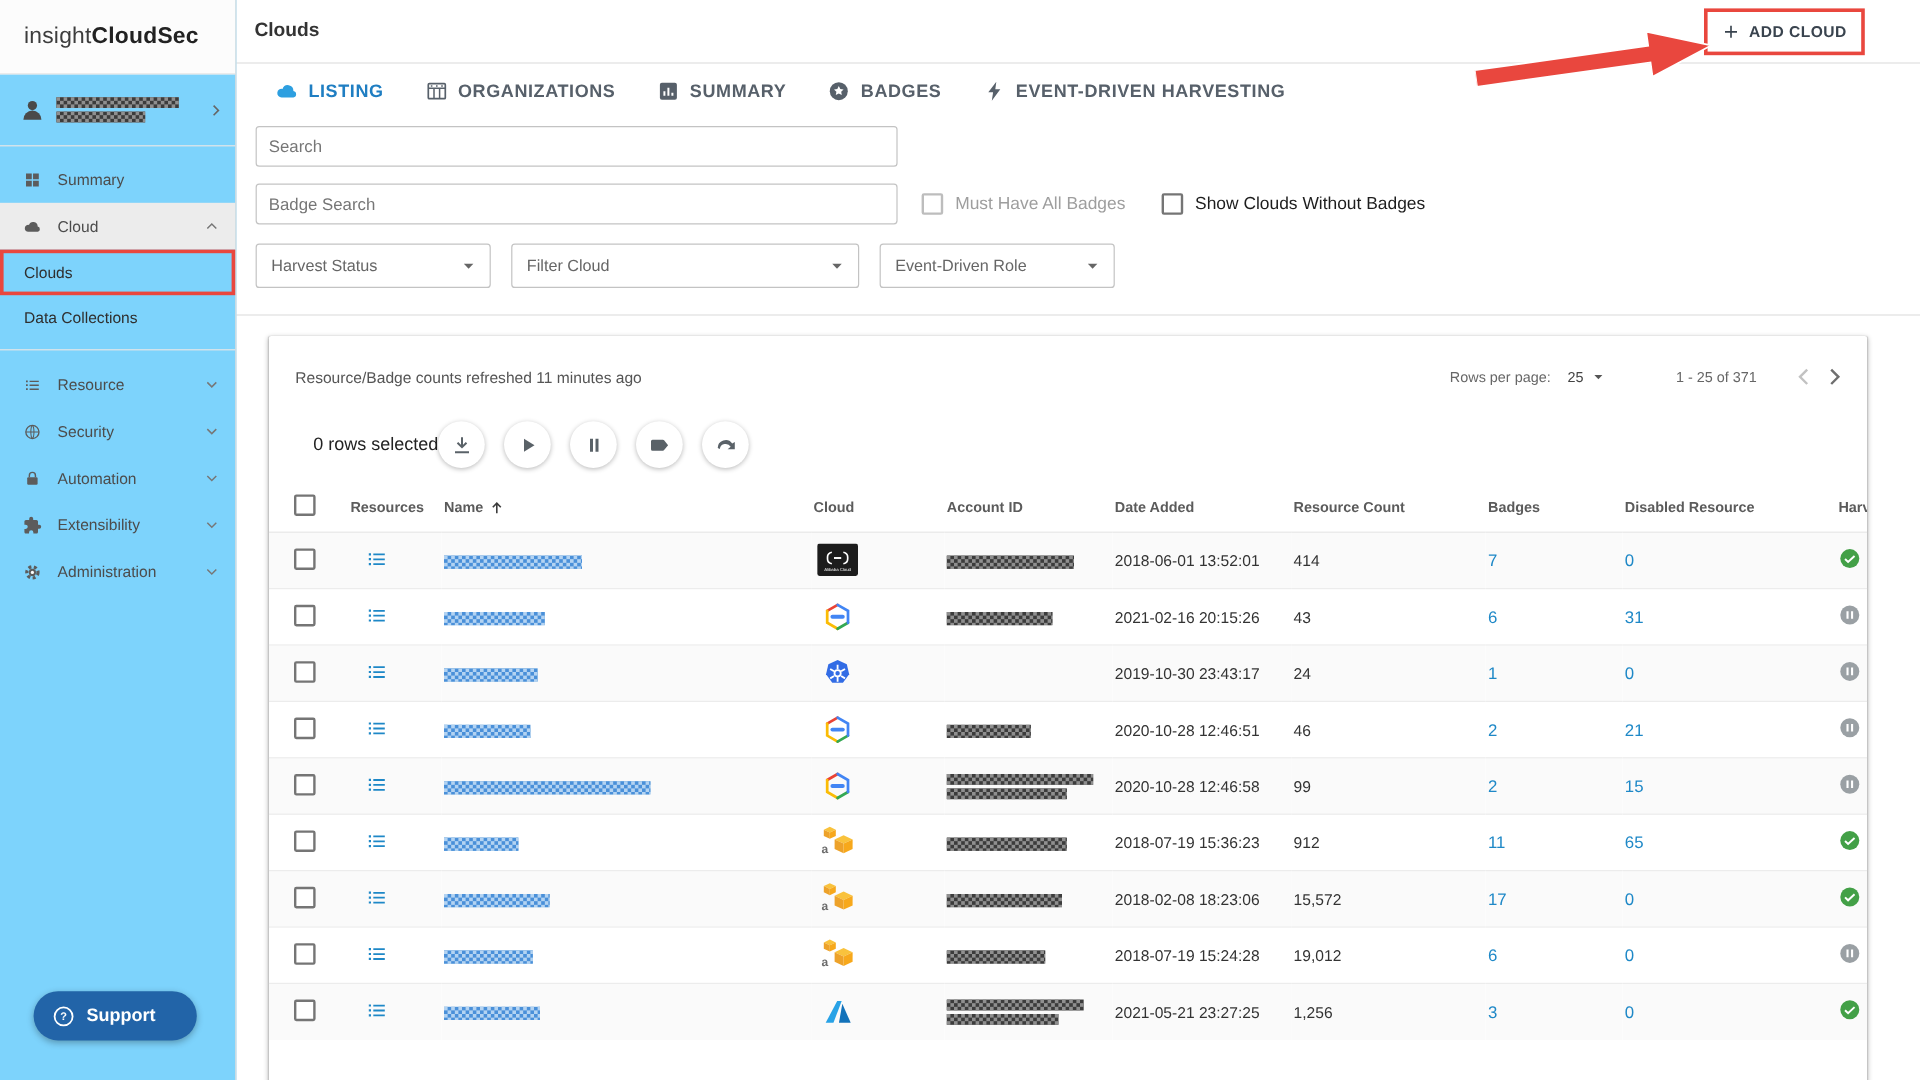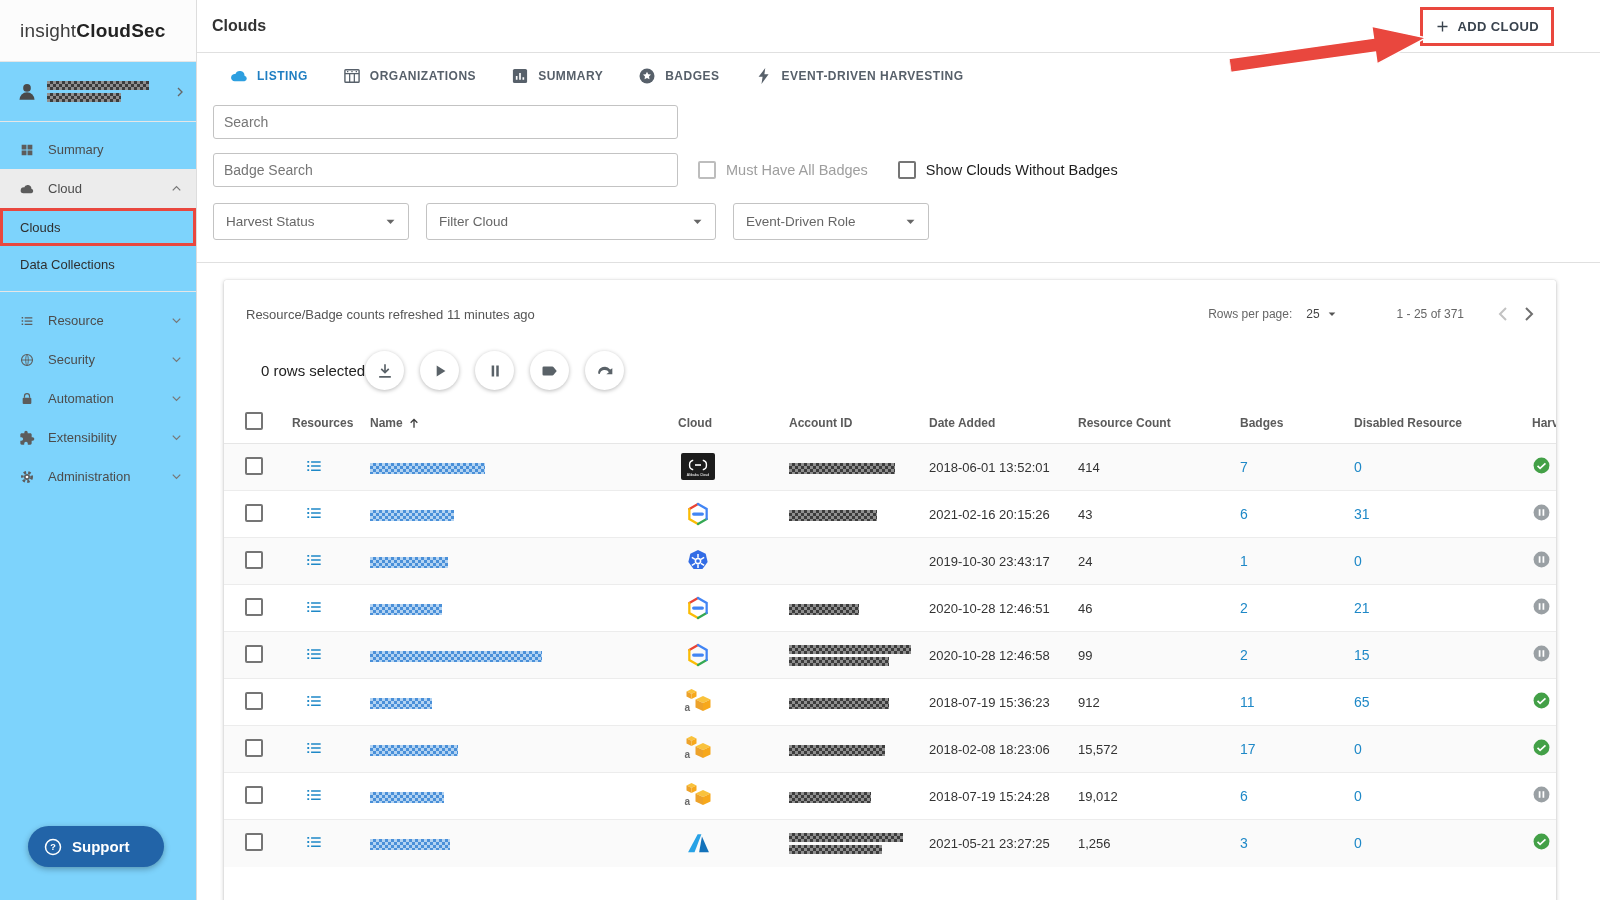--- a/index.html
+++ b/index.html
@@ -58,28 +58,28 @@
   .topbar h1{font-size:16px;font-weight:700;color:#333;margin:0;}
   .annot-box{border:3px solid var(--red);display:inline-flex;padding:2px;align-items:center;}
   .add-cloud{display:flex;align-items:center;gap:7px;background:#fff;border:none;color:#39434e;
     font-family:"Liberation Sans",sans-serif;font-size:13px;font-weight:700;letter-spacing:.4px;
     padding:7px 10px;cursor:pointer;}
   .plus-icon{width:15px;height:15px;color:#39434e;}
   .annot-arrow{position:absolute;top:10px;right:172px;width:200px;height:58px;
     transform:rotate(-8deg);transform-origin:95% 50%;z-index:10;pointer-events:none;}
 
   .tabs{display:flex;align-items:center;gap:34px;height:46px;padding-left:32px;}
-  .tab{display:flex;align-items:center;gap:8px;font-size:12px;font-weight:700;letter-spacing:.5px;
+  .tab{display:flex;align-items:center;gap:8px;font-size:15px;font-weight:700;letter-spacing:.5px;
     color:#57606a;cursor:pointer;text-transform:uppercase;}
   .tab .tab-icon{width:20px;height:20px;color:#57606a;}
   .tab.active{color:#1f7ec2;}
   .tab.active .tab-icon{color:#2d9fe0;}
 
   .filters{padding:6px 16px 0 16px;}
-  .txt-input{width:465px;height:34px;border:1px solid #c3c3c3;border-radius:3px;padding:0 10px;
+  .txt-input{width:535px;height:34px;border:1px solid #c3c3c3;border-radius:3px;padding:0 10px;
     font-family:"Liberation Sans",sans-serif;font-size:14px;color:#333;outline:none;}
   .txt-input::placeholder{color:#767676;}
   .search-wrap{margin-bottom:14px;}
   .badge-row{display:flex;align-items:center;margin-bottom:16px;}
   .badge-row .txt-input{margin-right:20px;}
   .cbx{width:18px;height:18px;border:2px solid #757575;border-radius:2px;display:inline-block;
     cursor:pointer;flex:0 0 auto;background:#fff;}
   .cbx.disabled{border-color:#bdbdbd;}
   .cbx-group{display:flex;align-items:center;gap:10px;margin-right:30px;}
   .cbx-label{font-size:14.5px;color:#1d1d1d;}

